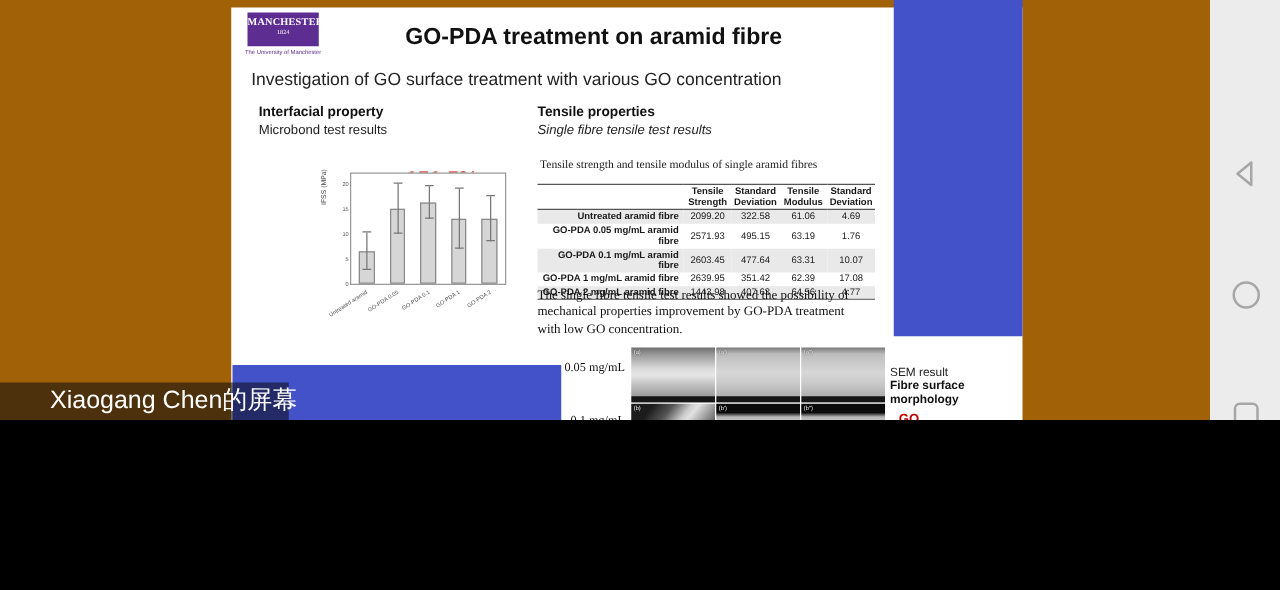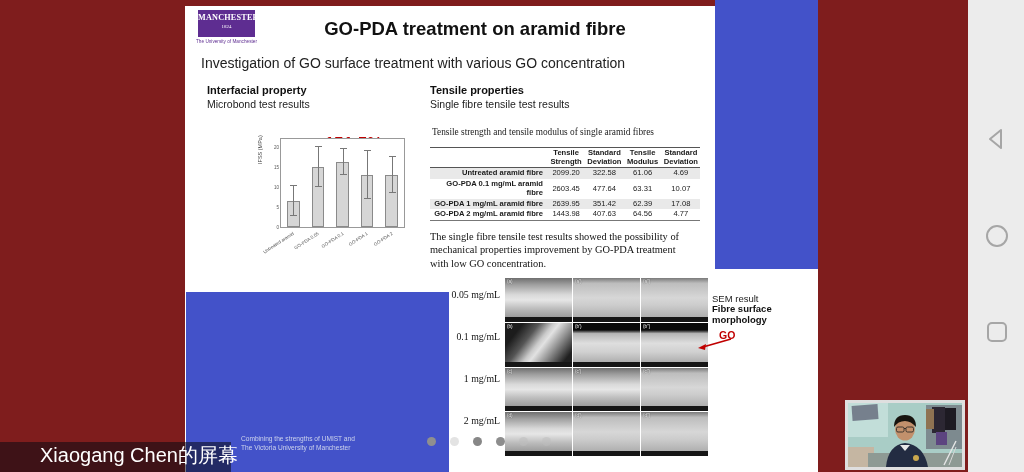--- a/index.html
+++ b/index.html
@@ -1,16 +1,16 @@
 <!DOCTYPE html>
 <html><head>
 <meta charset="utf-8">
 <style>
   html,body{margin:0;padding:0;background:#000;}
-  .screen{position:relative;width:1024px;height:472px;background:#7f1d1d;overflow:hidden;
+  .screen{position:relative;width:1024px;height:336px;background:#a16207;overflow:hidden;
           font-family:"Liberation Sans",sans-serif;}
   .abs{position:absolute;}
 
   
   .navbar{left:968px;top:0;width:56px;height:472px;background:#ececec;}
   .nav-btn{position:absolute;left:17px;width:24px;height:24px;cursor:pointer;}
   .nav-btn svg{stroke:#a6a6a6;fill:none;stroke-width:2;stroke-linejoin:round;}
 
   
   .slide{left:185px;top:6px;width:633px;height:466px;background:#ffffff;color:#1a1a1a;}
@@ -97,21 +97,21 @@
       <div class="logo-l2">1824</div>
     </div>
     <div class="abs logo-l3">The University of Manchester</div>
 
     <div class="abs slide-title">GO-PDA treatment on aramid fibre</div>
     <div class="abs subtitle">Investigation of GO surface treatment with various GO concentration</div>
 
     <div class="abs sec-head" style="left:22px;top:78px;">Interfacial property</div>
     <div class="abs sec-sub" style="left:22px;top:92px;">Microbond test results</div>
     <div class="abs sec-head" style="left:245px;top:78px;">Tensile properties</div>
-    <div class="abs sec-sub" style="left:245px;top:92px;">Single fibre tensile test results</div>
+    <div class="abs sec-sub" style="left:245px;top:92px;font-style:italic;">Single fibre tensile test results</div>
 
     <div class="abs chart-annot">+ 151.5%</div>
     <div class="abs ylabel">IFSS (MPa)</div>
     <div class="abs chart-plot" id="chart-plot">
         <span class="ytick" style="bottom: -3px;">0</span>
         <span class="ytick" style="bottom: 17px;">5</span>
         <span class="ytick" style="bottom: 37px;">10</span>
         <span class="ytick" style="bottom: 57px;">15</span>
         <span class="ytick" style="bottom: 77px;">20</span>
         <div class="bar" style="left: 6.05px; height: 26px;"></div>
@@ -160,20 +160,27 @@
         </thead>
       <tbody id="tbl-body">
           <tr>
             <th class="rowlab">Untreated aramid fibre</th>
             <td class="val">2099.20</td>
             <td class="val">322.58</td>
             <td class="val">61.06</td>
             <td class="val">4.69</td>
           </tr>
           <tr>
+            <th class="rowlab">GO-PDA 0.05 mg/mL aramid fibre</th>
+            <td class="val">2571.93</td>
+            <td class="val">495.15</td>
+            <td class="val">63.19</td>
+            <td class="val">1.76</td>
+          </tr>
+          <tr>
             <th class="rowlab">GO-PDA 0.1 mg/mL aramid fibre</th>
             <td class="val">2603.45</td>
             <td class="val">477.64</td>
             <td class="val">63.31</td>
             <td class="val">10.07</td>
           </tr>
           <tr>
             <th class="rowlab">GO-PDA 1 mg/mL aramid fibre</th>
             <td class="val">2639.95</td>
             <td class="val">351.42</td>

